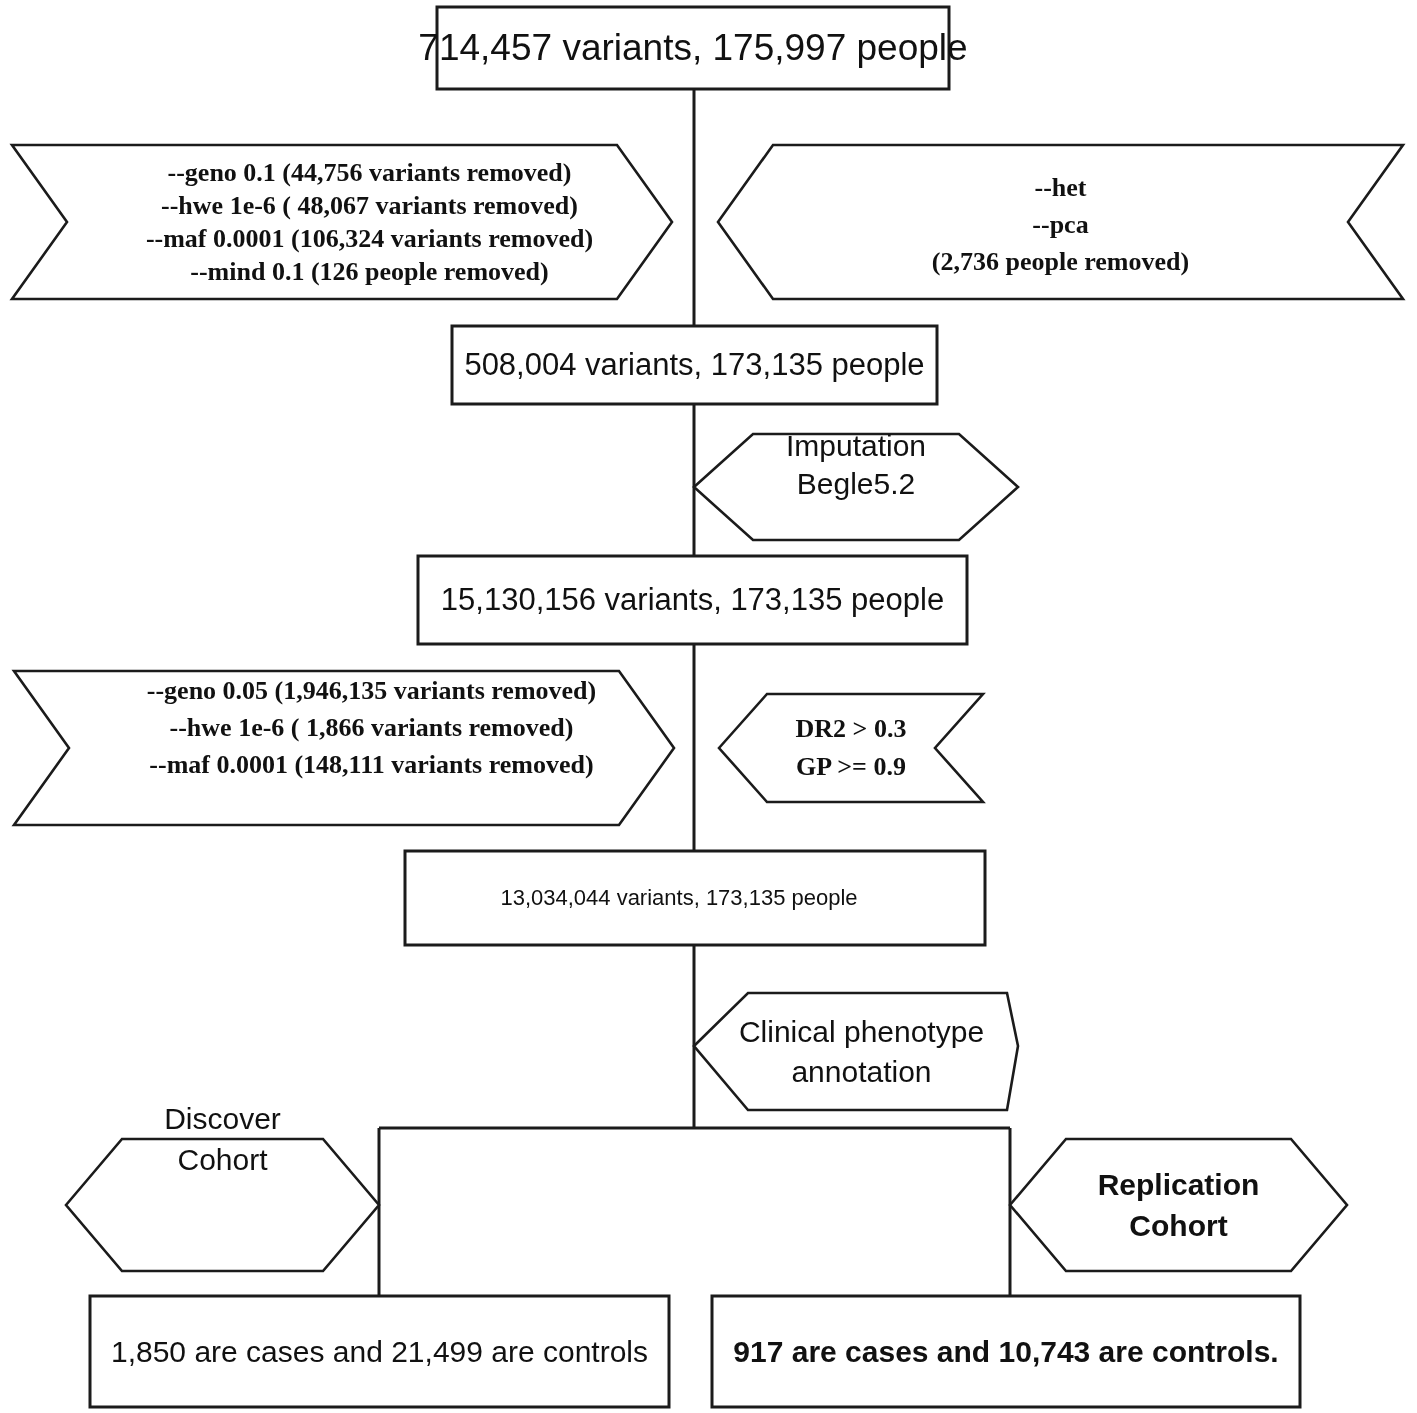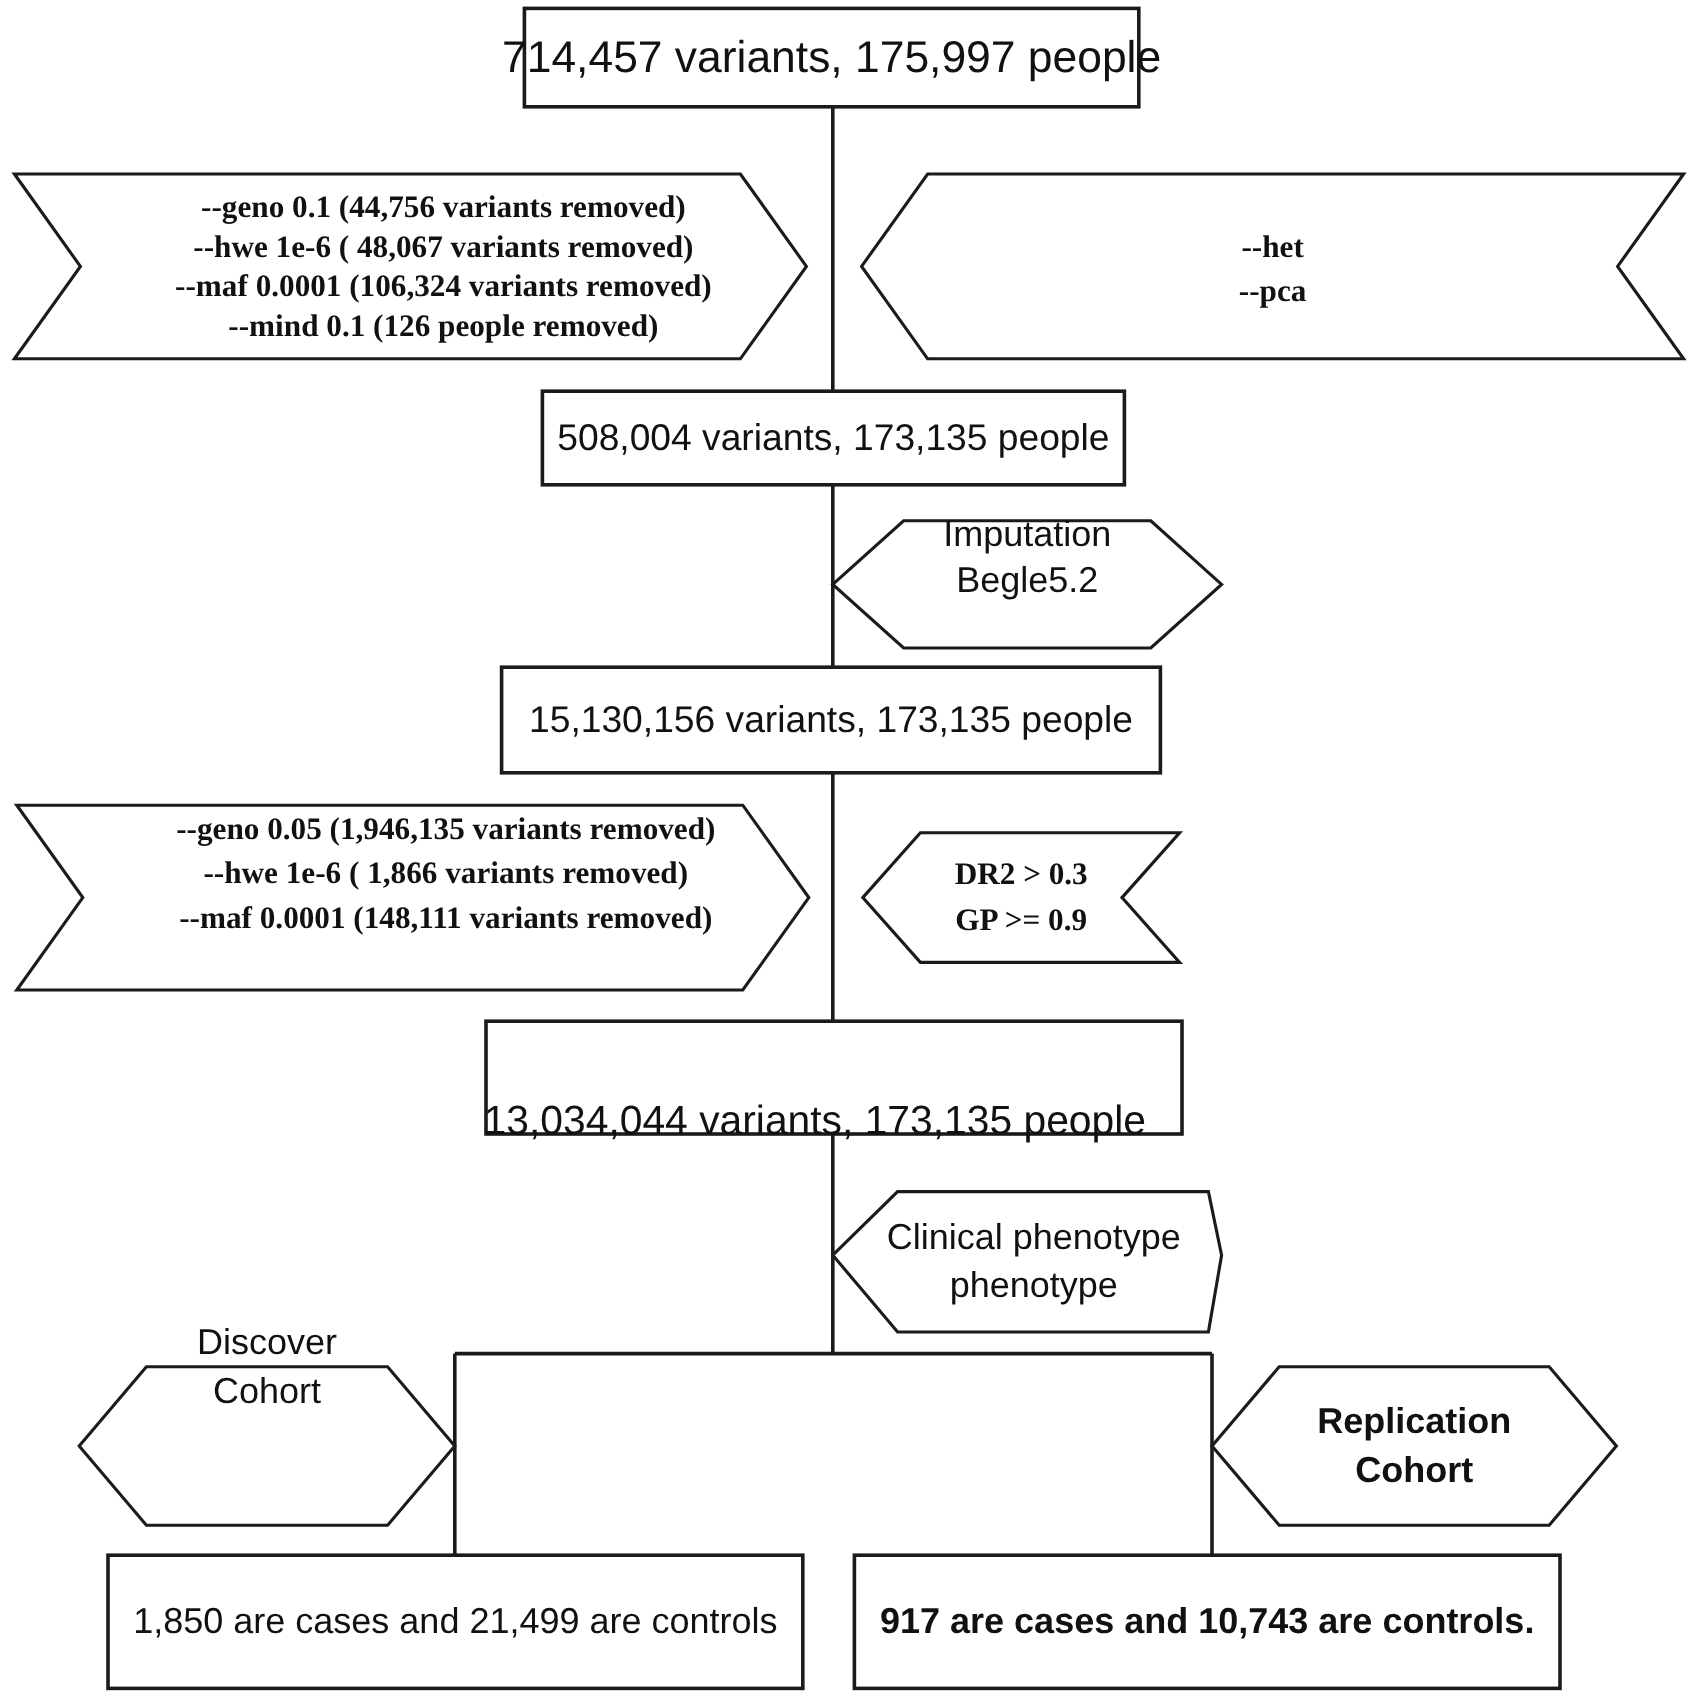--- a/index.html
+++ b/index.html
@@ -123,20 +123,21 @@
     <div class="node-text serif-bold" style="left:67px; top:145px; width:605px; height:154px; font-size:26px; line-height:33px;">
       <span class="line">--geno 0.1 (44,756 variants removed)</span>
       <span class="line">--hwe 1e-6 ( 48,067 variants removed)</span>
       <span class="line">--maf 0.0001 (106,324 variants removed)</span>
       <span class="line">--mind 0.1 (126 people removed)</span>
     </div>
 
     <div class="node-text serif-bold" style="left:773px; top:149px; width:575px; height:150px; font-size:26px; line-height:37px;">
       <span class="line">--het</span>
       <span class="line">--pca</span>
+      <span class="line">(2,736 people removed)</span>
     </div>
 
     <div class="node-text sans" style="left:452px; top:326px; width:485px; height:78px; font-size:31px;">
       <span class="line">508,004 variants, 173,135 people</span>
     </div>
 
     <div class="node-text sans" style="left:753px; top:412px; width:206px; height:106px; font-size:30px; line-height:38px;">
       <span class="line">Imputation</span>
       <span class="line">Begle5.2</span>
     </div>
@@ -149,27 +150,27 @@
       <span class="line">--geno 0.05 (1,946,135 variants removed)</span>
       <span class="line">--hwe 1e-6 ( 1,866 variants removed)</span>
       <span class="line">--maf 0.0001 (148,111 variants removed)</span>
     </div>
 
     <div class="node-text serif-bold" style="left:767px; top:694px; width:168px; height:108px; font-size:26px; line-height:38px;">
       <span class="line">DR2 &gt; 0.3</span>
       <span class="line">GP &gt;= 0.9</span>
     </div>
 
-    <div class="node-text sans" style="left:405px; top:851px; width:548px; height:94px; font-size:34px;margin-top:36px;">
+    <div class="node-text sans" style="left:405px; top:851px; width:548px; height:94px; font-size:22px;">
       <span class="line">13,034,044 variants, 173,135 people</span>
     </div>
 
     <div class="node-text sans" style="left:716px; top:993px; width:291px; height:117px; font-size:30px; line-height:40px;">
       <span class="line">Clinical phenotype</span>
-      <span class="line">phenotype</span>
+      <span class="line">annotation</span>
     </div>
 
     <div class="node-text sans" style="left:122px; top:1073px; width:201px; height:132px; font-size:30px; line-height:41px;">
       <span class="line">Discover</span>
       <span class="line">Cohort</span>
     </div>
 
     <div class="node-text sans" style="left:1066px; top:1139px; width:225px; height:132px; font-size:30px; line-height:41px;font-weight:bold;">
       <span class="line">Replication</span>
       <span class="line">Cohort</span>

